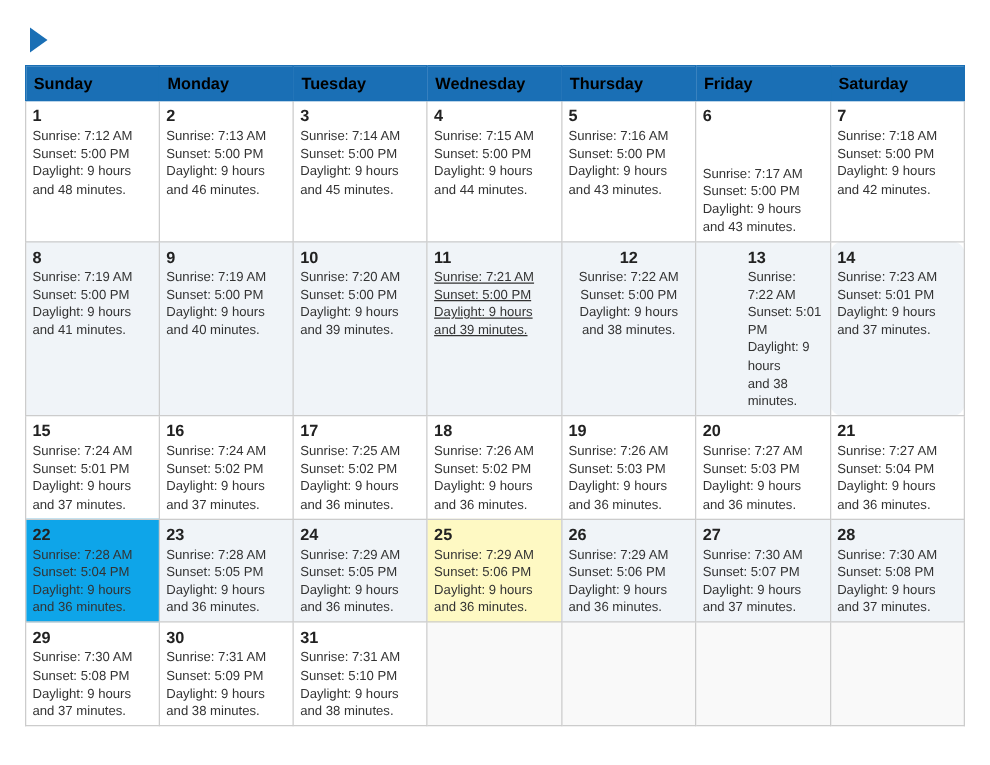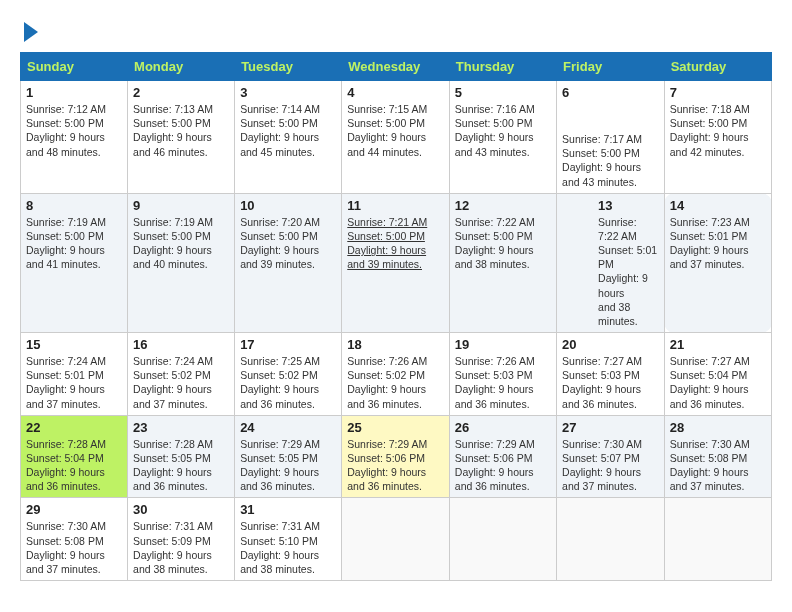--- a/index.html
+++ b/index.html
@@ -50,21 +50,21 @@
       font-size: 15px;
       color: #444;
     }
     .calendar {
       width: 100%;
       border-collapse: collapse;
       font-size: 11px;
     }
     .calendar th {
       background: #1a6fb5;
-      color: #bef264;
+      color: #000000;
       text-align: left;
       padding: 6px 6px;
       font-size: 13px;
       font-weight: bold;
       border: 1px solid #1a6fb5;
     }
     .calendar td {
       border: 1px solid #ccc;
       vertical-align: top;
       padding: 4px 5px;
@@ -195,21 +195,21 @@
 Daylight: 9 hours
 and 39 minutes.</div>
         </td>
         <td style="background: rgb(240, 244, 248);">
           <div class="day-num">11</div>
           <div class="day-info" style="white-space: pre-line; text-decoration: underline;">Sunrise: 7:21 AM
 Sunset: 5:00 PM
 Daylight: 9 hours
 and 39 minutes.</div>
         </td>
-        <td style="background: rgb(240, 244, 248);">
+        <td style="background: rgb(240, 244, 248); text-align: center;">
           <div class="day-num">12</div>
           <div class="day-info" style="white-space: pre-line;">Sunrise: 7:22 AM
 Sunset: 5:00 PM
 Daylight: 9 hours
 and 38 minutes.</div>
         </td>
         <td style="background: rgb(240, 244, 248); padding-left: 41px;">
           <div class="day-num">13</div>
           <div class="day-info" style="white-space: pre-line;">Sunrise: 7:22 AM
 Sunset: 5:01 PM
@@ -269,21 +269,21 @@
         </td>
         <td>
           <div class="day-num">21</div>
           <div class="day-info" style="white-space: pre-line;">Sunrise: 7:27 AM
 Sunset: 5:04 PM
 Daylight: 9 hours
 and 36 minutes.</div>
         </td>
       </tr>
       <tr>
-        <td style="background: #bef264;">
+        <td style="background: #0ea5e9;">
           <div class="day-num">22</div>
           <div class="day-info" style="white-space: pre-line;">Sunrise: 7:28 AM
 Sunset: 5:04 PM
 Daylight: 9 hours
 and 36 minutes.</div>
         </td>
         <td style="background: rgb(240, 244, 248);">
           <div class="day-num">23</div>
           <div class="day-info" style="white-space: pre-line;">Sunrise: 7:28 AM
 Sunset: 5:05 PM

